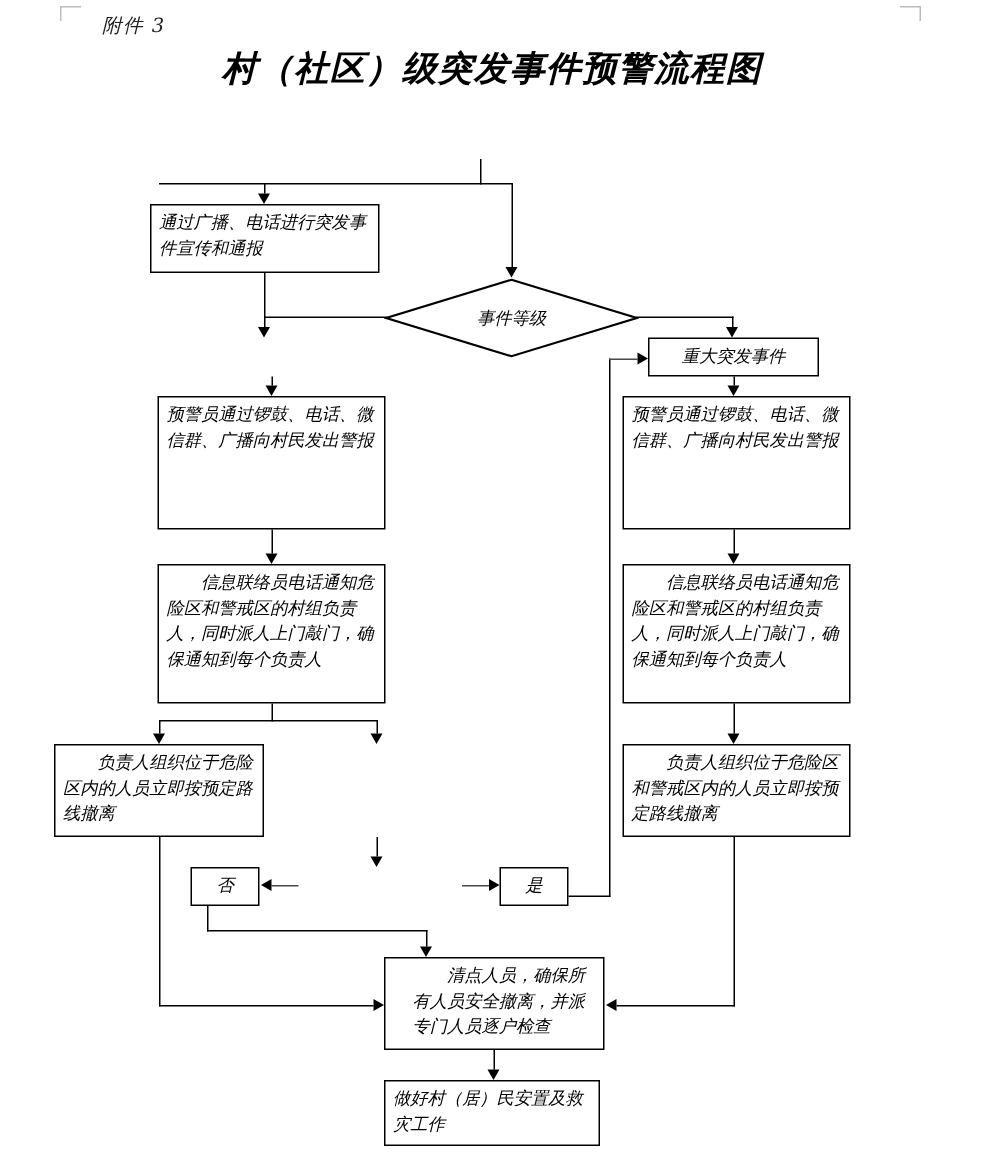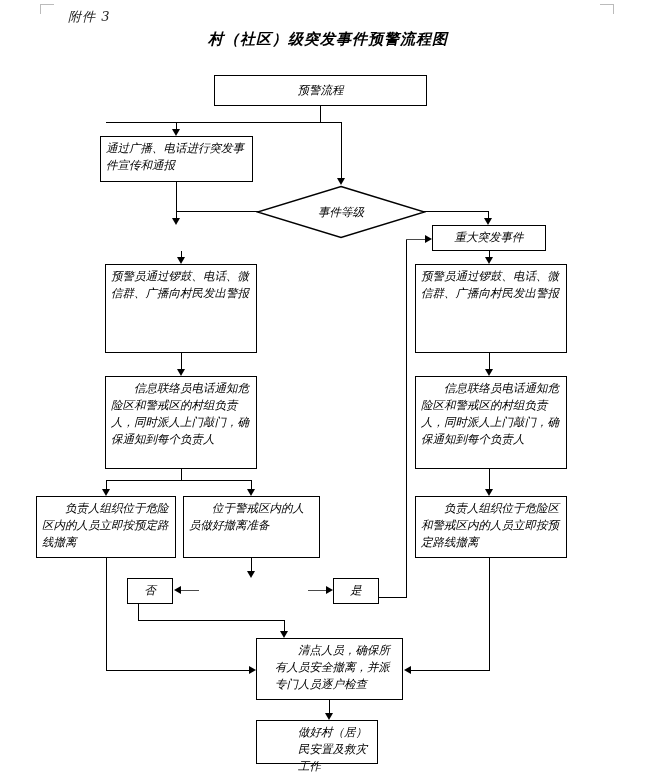--- a/index.html
+++ b/index.html
@@ -18,21 +18,21 @@
 
   .attach{
     position:absolute;left:68px;top:8px;
     font-size:13px;letter-spacing:1px;color:#222;
     font-family:"DejaVu Serif","Liberation Serif",serif;
     white-space:nowrap;
   }
   .title{
     position:absolute;left:0;top:30px;width:656px;
     text-align:center;
-    font-size:15px;font-weight:bold;
+    font-size:23px;font-weight:bold;
     letter-spacing:1px;
     font-family:"DejaVu Serif","Liberation Serif",serif;
     white-space:nowrap;
   }
 
   .node{
     position:absolute;
     border:1.4px solid #000;
     background:#fff;
     box-sizing:border-box;
@@ -75,23 +75,20 @@
 <div id="stage">
 
   <div class="crop" style="left:40px;top:4px;width:14px;height:1px;"></div>
   <div class="crop" style="left:40px;top:4px;width:1px;height:10px;"></div>
   <div class="crop" style="left:600px;top:4px;width:14px;height:1px;"></div>
   <div class="crop" style="left:613px;top:4px;width:1px;height:10px;"></div>
 
   <div class="attach">附件 3</div>
   <div class="title">村（社区）级突发事件预警流程图</div>
 
-  <div class="node center" style="left:214px;top:75px;width:213px;height:31px;">
-    <span class="tx">预警流程</span>
-  </div>
 
   <div class="node body" style="left:100px;top:136px;width:153px;height:46px;">
     <span class="tx">通过广播、电话进行突发事件宣传和通报</span>
   </div>
 
   <div class="diamond" style="left:256px;top:185px;width:170px;height:54px;">
     <svg width="170" height="54" viewBox="0 0 170 54">
       <polygon points="85,1.5 168.5,27 85,52.5 1.5,27" fill="#ffffff" stroke="#000000" stroke-width="1.4"></polygon>
     </svg>
     <div class="dlabel">事件等级</div>
@@ -115,42 +112,39 @@
   </div>
 
   <div class="node body indent" style="left:415px;top:376px;width:152px;height:93px;">
     <span class="tx">信息联络员电话通知危险区和警戒区的村组负责人，同时派人上门敲门，确保通知到每个负责人</span>
   </div>
 
   <div class="node body indent" style="left:36px;top:496px;width:140px;height:62px;">
     <span class="tx">负责人组织位于危险区内的人员立即按预定路线撤离</span>
   </div>
 
-  <div class="node body indent" style="left:183px;top:496px;width:137px;height:62px;">
-    <span class="tx">位于警戒区内的人员做好撤离准备</span>
-  </div>
 
   <div class="node body indent" style="left:415px;top:496px;width:152px;height:62px;">
     <span class="tx">负责人组织位于危险区和警戒区内的人员立即按预定路线撤离</span>
   </div>
 
   <div class="node center" style="left:127px;top:578px;width:46px;height:26px;">
     <span class="tx">否</span>
   </div>
 
 
   <div class="node center" style="left:333px;top:578px;width:46px;height:26px;">
     <span class="tx">是</span>
   </div>
 
   <div class="node body indent" style="left:256px;top:638px;width:147px;height:62px;padding-left:13px;">
     <span class="tx">清点人员，确保所有人员安全撤离，并派专门人员逐户检查</span>
   </div>
 
-  <div class="node body" style="left:256px;top:720px;width:122px;height:44px;padding-left:36px;">
+  <div class="node body" style="left:256px;top:720px;width:144px;height:44px;">
     <span class="tx">做好村（居）民安置及救灾工作</span>
   </div>
 
   <div class="ln v" style="left:320px;top:106px;height:17px;"></div>
 
   <div class="ln h" style="left:106px;top:122px;width:236px;"></div>
 
   <div class="ln v" style="left:176px;top:122px;height:7px;"></div>
   <div class="arw down" style="left:172px;top:129px;"></div>
 

